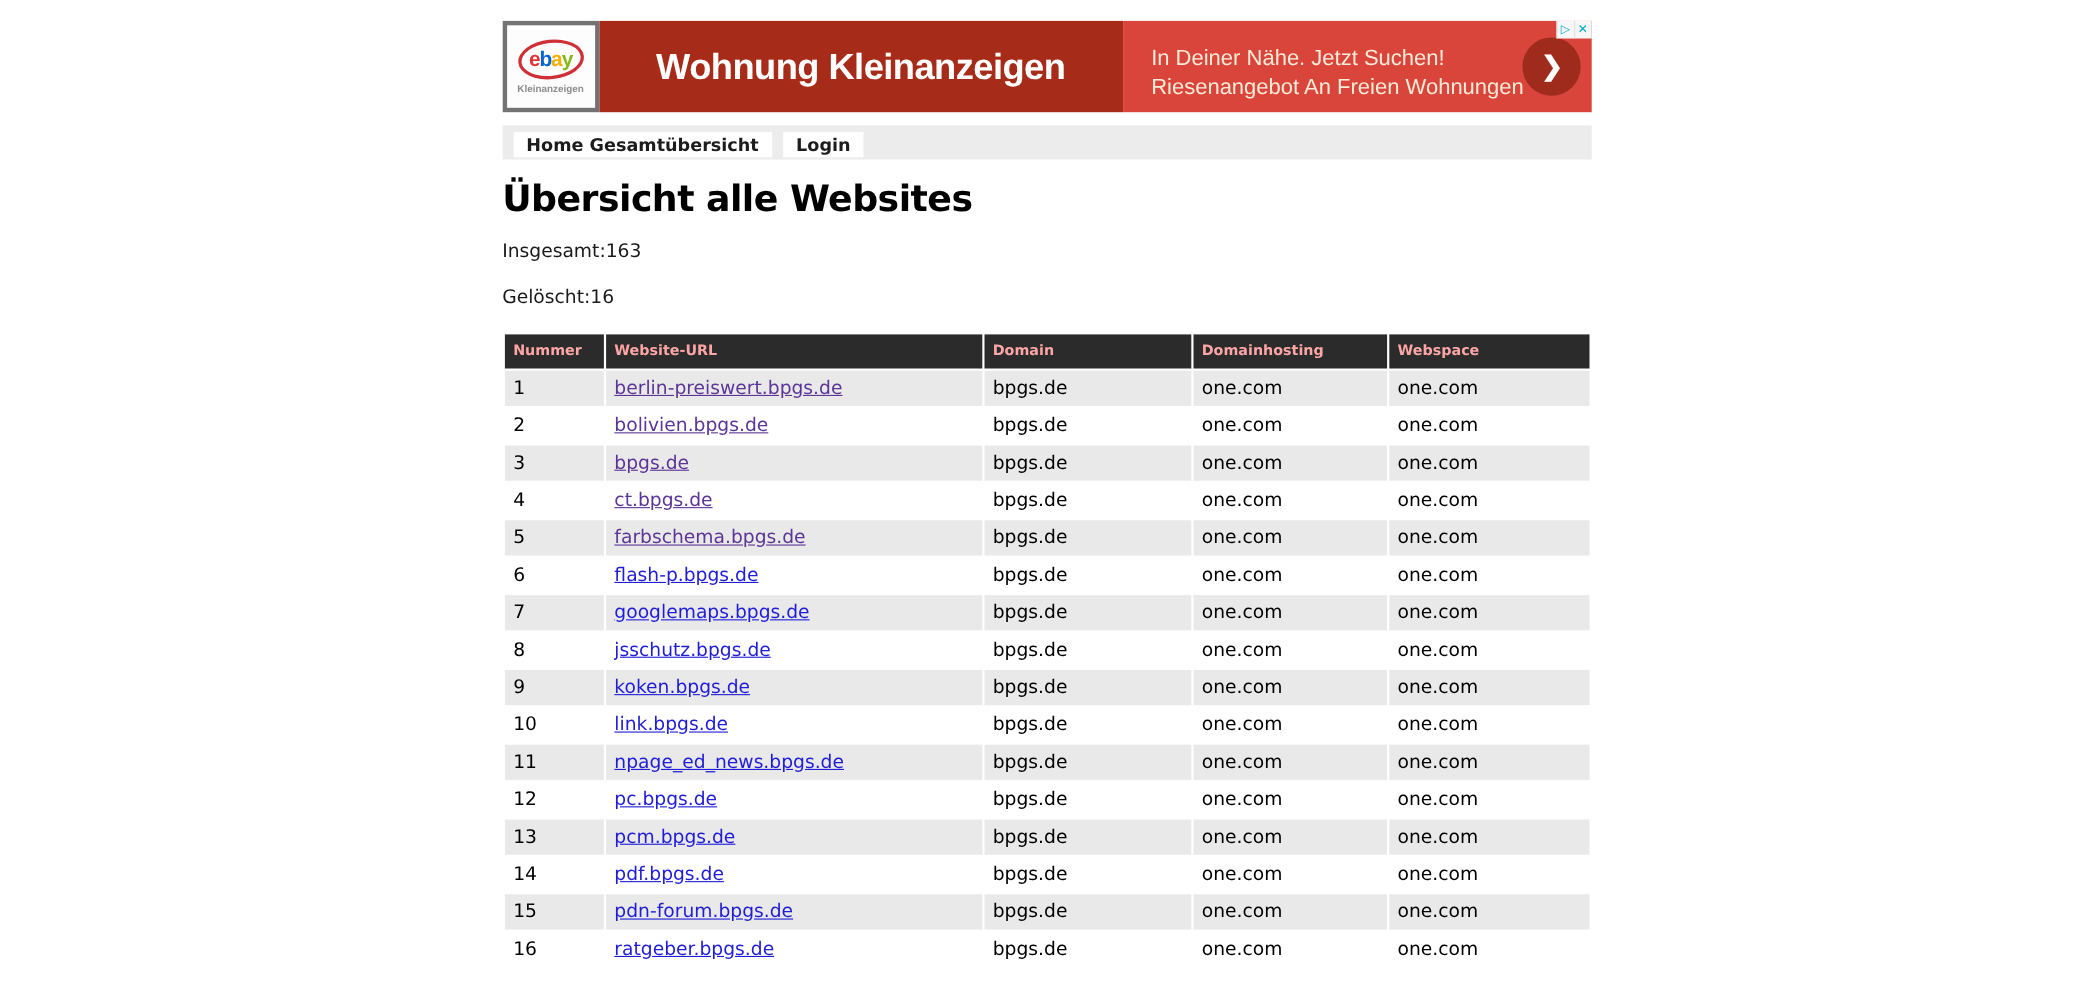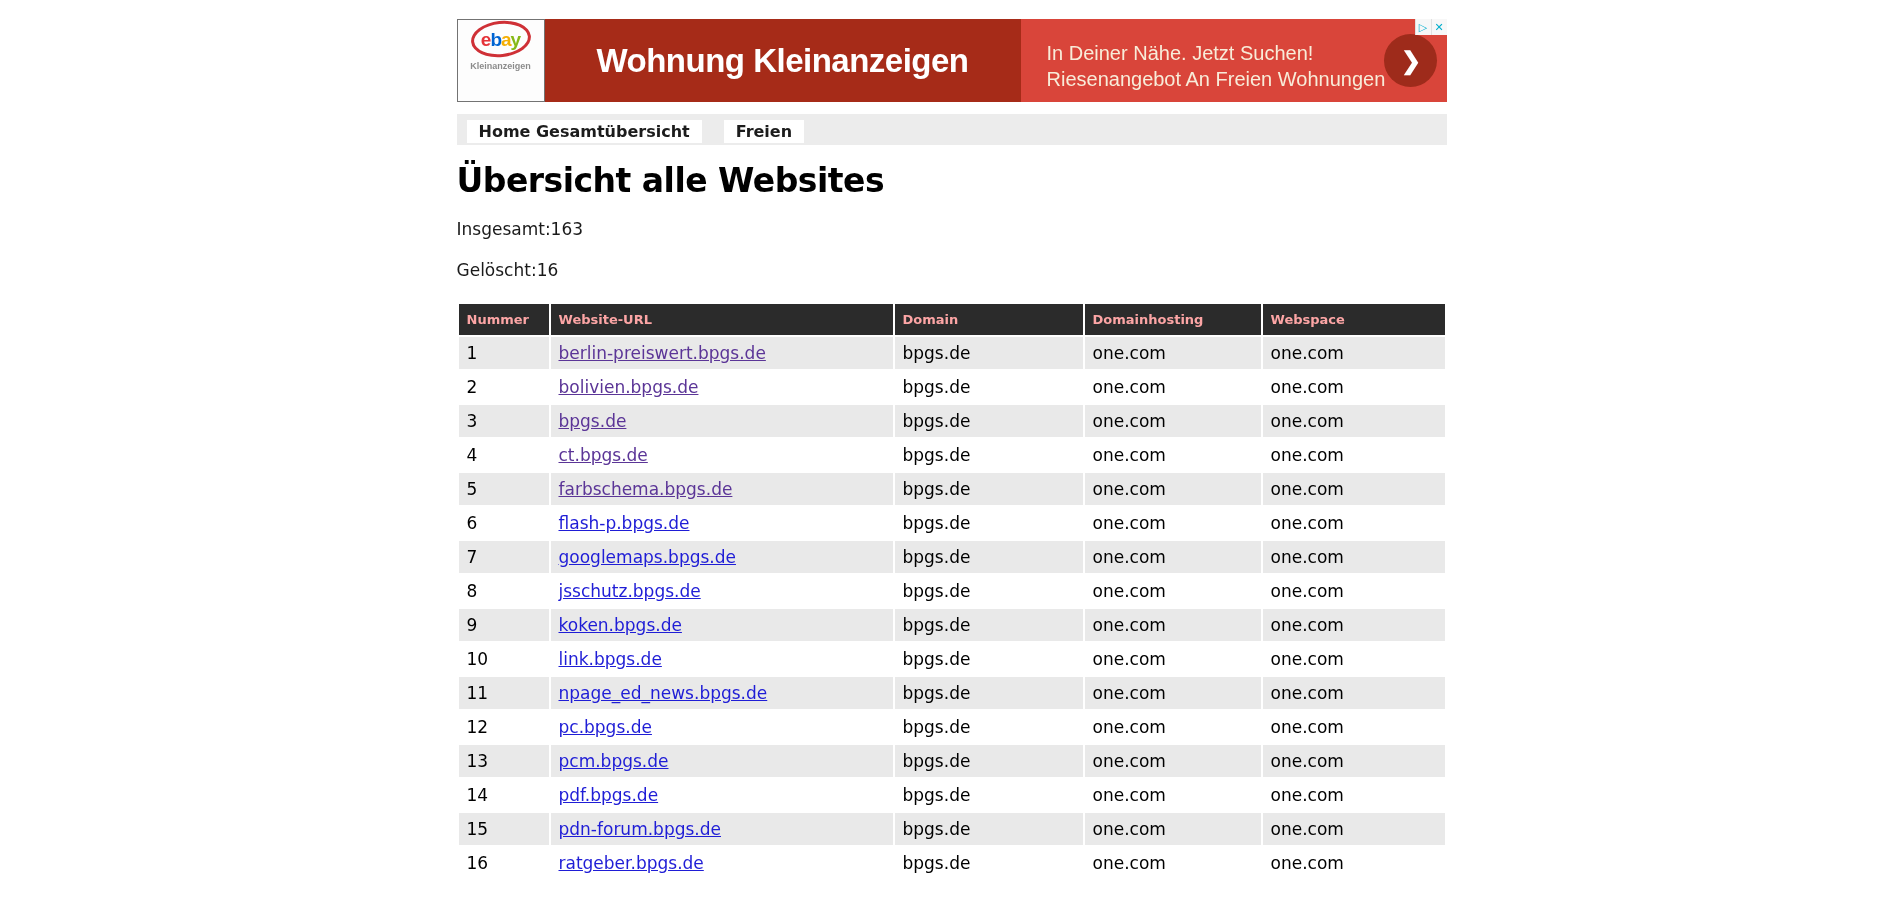--- a/index.html
+++ b/index.html
@@ -20,24 +20,25 @@
   .ad-banner {
     margin-top: 19px;
     height: 83px;
     display: flex;
     position: relative;
     font-family: "Liberation Sans", sans-serif;
   }
   .ad-logo-box {
     width: 88px;
     background: #fdfdfd;
-    border: 1px solid #737373;
+    border: 4px solid #737373;
     display: flex;
     flex-direction: column;
     align-items: center;
+    justify-content: center;
   }
   .ebay-oval {
     position: relative;
     width: 62px; height: 38px;
     display: flex; align-items: center; justify-content: center;
   }
   .ebay-oval::before {
     content: "";
     position: absolute;
     left: 1px; top: 1px; right: 1px; bottom: 1px;
@@ -112,21 +113,20 @@
   }
 
   
   .nav-bar {
     margin-top: 12px;
     background: #ececec;
     height: 31px;
     display: flex;
     align-items: center;
     padding-left: 10px;
-    gap: 12px;
   }
   .nav-item {
     display: inline-block;
     background: #ffffff;
     color: #1c1c1c;
     font-weight: bold;
     font-size: 16px;
     line-height: 23px;
     padding: 0 12px;
     margin-right: 10px;
@@ -205,21 +205,21 @@
       </div>
       <div class="ad-corner">
         <span class="ic">▷</span>
         <span class="ic">✕</span>
       </div>
     </div>
   </div>
 
   <div class="nav-bar">
     <a class="nav-item">Home Gesamtübersicht</a>
-    <a class="nav-item">Freien</a>
+    <a class="nav-item">Login</a>
   </div>
 
   <h1 class="page-title">Übersicht alle Websites</h1>
 
   <p class="stat-line">Insgesamt:163</p>
   <p class="stat-line">Gelöscht:16</p>
 
   <table class="sites">
     <colgroup>
       <col style="width:90px">

